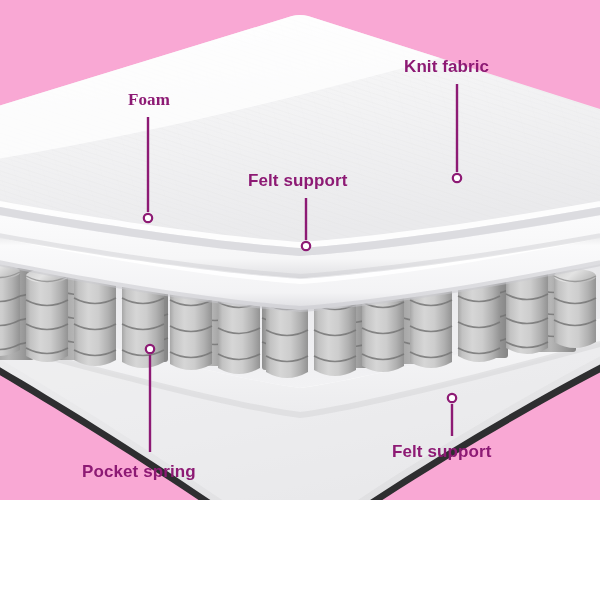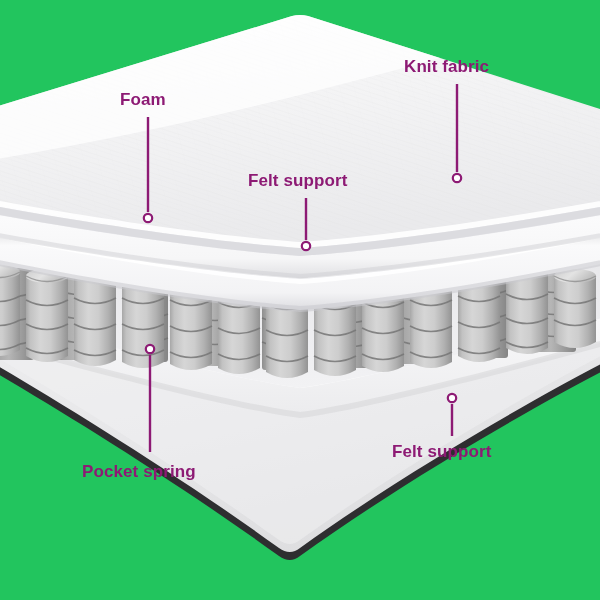--- a/index.html
+++ b/index.html
@@ -6,44 +6,44 @@
     margin: 0;
     padding: 0;
     background: #ffffff;
   }
   body {
     font-family: "Liberation Sans", sans-serif;
   }
   #scene {
     position: relative;
     width: 600px;
-    height: 600px;
+    height: 500px;
     overflow: hidden;
-    background: #22c55e;
+    background: #f9a8d4;
   }
   #scene svg.layer {
     position: absolute;
     left: 0;
     top: 0;
     width: 600px;
     height: 600px;
     display: block;
   }
   .callout-label {
     position: absolute;
     color: #8d1a74;
     font-weight: bold;
     font-size: 17px;
     letter-spacing: 0.1px;
     white-space: nowrap;
     font-family: "Liberation Sans", sans-serif;
     line-height: 1;
   }
   .lbl-knit    { left: 404px; top: 58px; }
-  .lbl-foam    { left: 120px; top: 91px; }
+  .lbl-foam    { left: 128px; top: 91px; font-family: Liberation Serif, serif; }
   .lbl-felt-1  { left: 248px; top: 172px; }
   .lbl-pocket  { left: 82px;  top: 463px; }
   .lbl-felt-2  { left: 392px; top: 443px; }
 </style>
 </head>
 <body>
 
 <div id="scene">
 
   <svg class="layer" viewBox="0 0 600 600">

